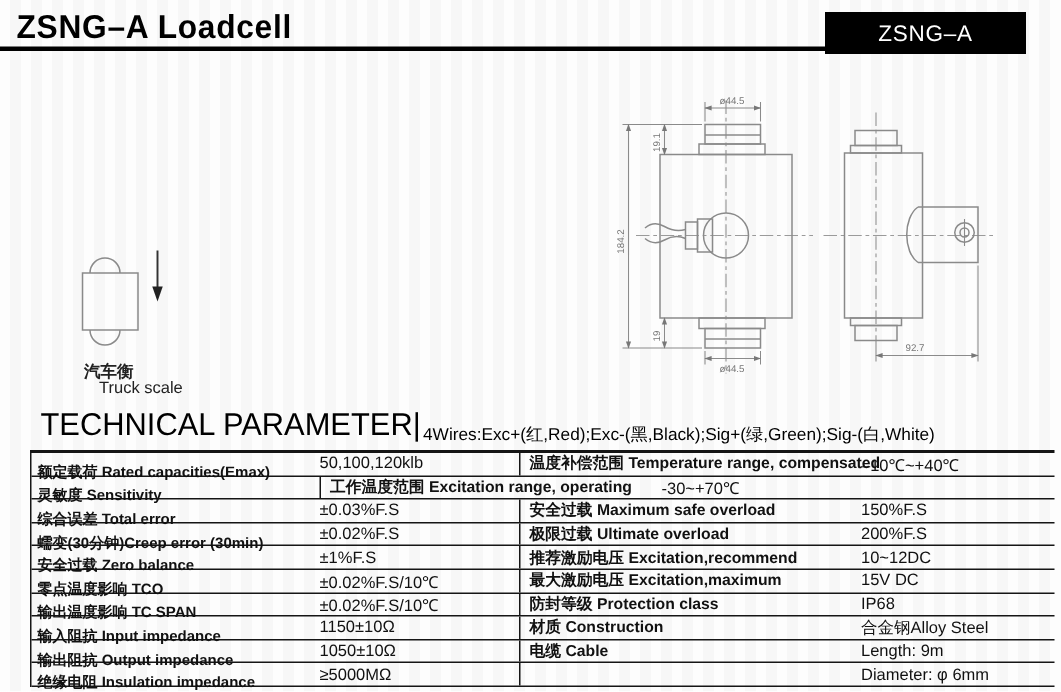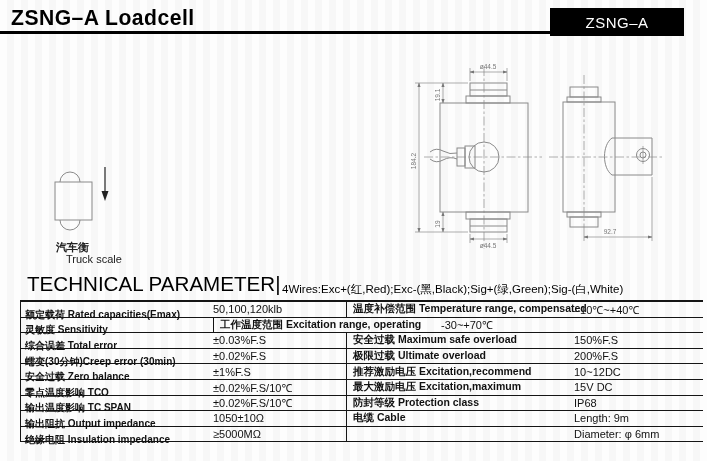--- a/index.html
+++ b/index.html
@@ -209,20 +209,26 @@
       <div class="cell r-label">最大激励电压 Excitation,maximum</div>
       <div class="cell r-value">15V DC</div>
     </div>
     <div class="spec-row">
       <div class="cell l-label">输出温度影响 TC SPAN</div>
       <div class="cell l-value">±0.02%F.S/10℃</div>
       <div class="cell r-label">防封等级  Protection class</div>
       <div class="cell r-value">IP68</div>
     </div>
     <div class="spec-row">
+      <div class="cell l-label">输入阻抗 Input  impedance</div>
+      <div class="cell l-value">1150±10Ω</div>
+      <div class="cell r-label">材质  Construction</div>
+      <div class="cell r-value">合金钢Alloy Steel</div>
+    </div>
+    <div class="spec-row">
       <div class="cell l-label">输出阻抗 Output  impedance</div>
       <div class="cell l-value">1050±10Ω</div>
       <div class="cell r-label">电缆  Cable</div>
       <div class="cell r-value">Length:  9m</div>
     </div>
     <div class="spec-row">
       <div class="cell l-label">绝缘电阻 Insulation impedance</div>
       <div class="cell l-value">≥5000MΩ</div>
       <div class="cell r-label"></div>
       <div class="cell r-value">Diameter: φ 6mm</div>

